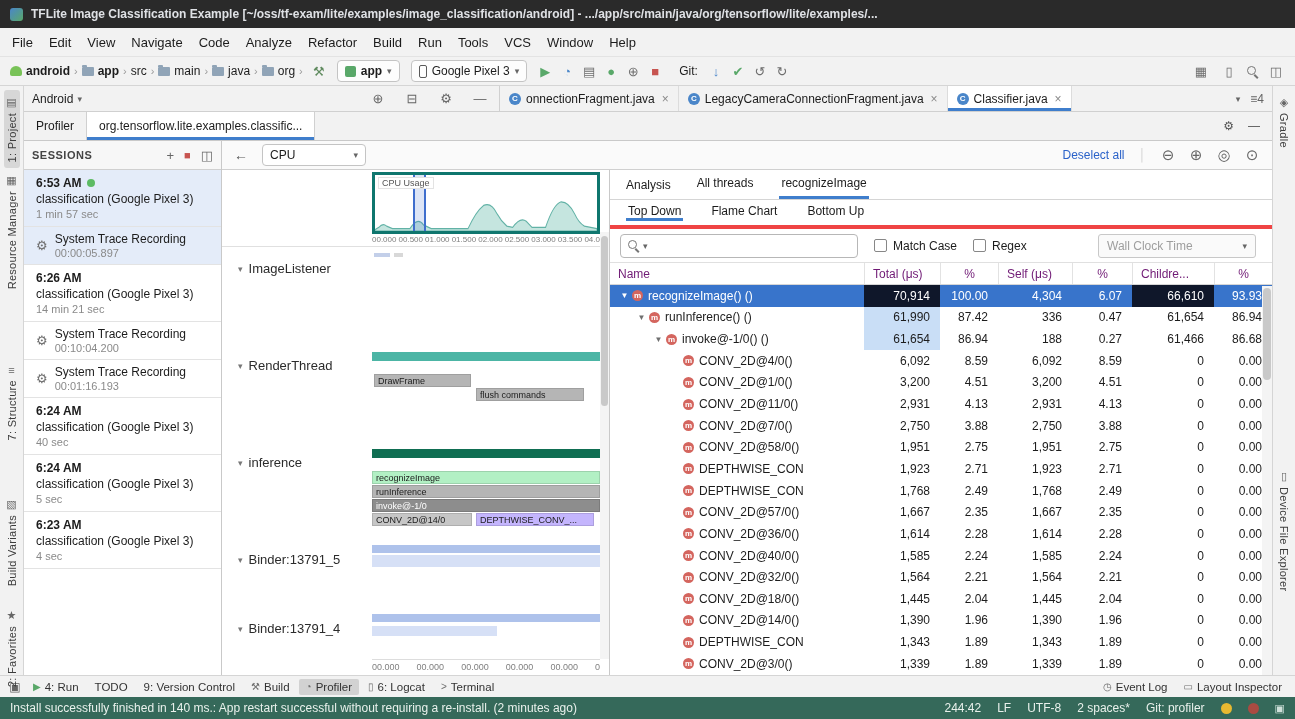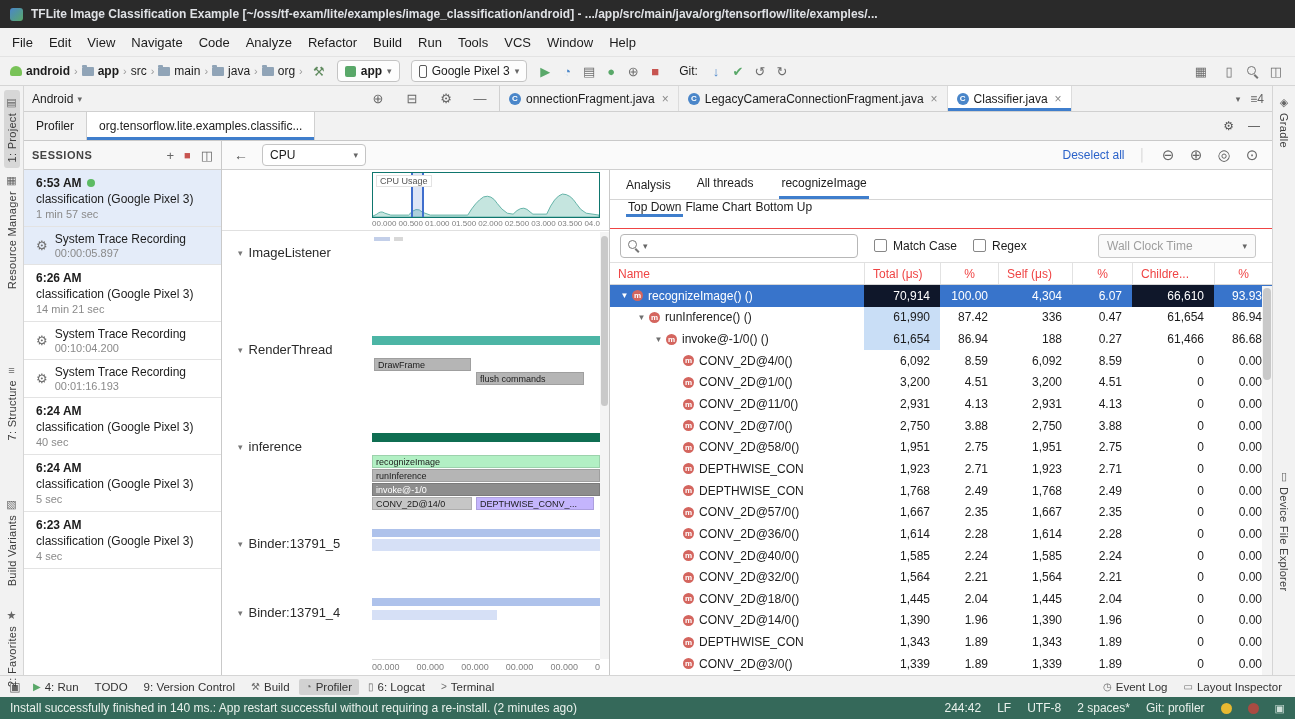--- a/index.html
+++ b/index.html
@@ -94,21 +94,21 @@
 .link{color:#2a62c9;margin-left:auto}
 .vsep{color:#d0d0d0;margin:0 6px}
 .zoomicons{display:flex;gap:12px}
 .zoomicons .tbi{width:16px;height:16px;font-size:15px}
 
 .content-row{flex:1;display:flex;min-height:0}
 
 
 .timeline{width:388px;flex:none;background:#fff;border-right:1px solid #c9c9c9;position:relative;display:flex;flex-direction:column}
 .chart-wrap{flex:none;padding-top:2px;border-bottom:1px solid #e0e0e0}
-.chart{margin-left:150px;margin-right:9px;height:46px;background:#fff;border:1px solid #0f766e;position:relative}
+.chart{margin-left:150px;margin-right:9px;height:62px;background:#fff;border:3px solid #0f766e;position:relative}
 .chart svg{position:absolute;left:0;top:0;width:100%;height:100%}
 .chart-label{position:absolute;left:3px;top:2px;font-size:9px;color:#555;background:#fff;border:1px solid #e3e3e3;padding:0 3px;z-index:2}
 .sel-band{position:absolute;left:38px;top:0;bottom:0;width:13px;background:rgba(64,110,205,.18);border-left:2px solid #3f6ecd;border-right:2px solid #3f6ecd;z-index:1}
 .chart-axis{margin-left:150px;margin-right:9px;display:flex;justify-content:space-between;font-size:8px;color:#808080;height:12px;line-height:12px;overflow:hidden}
 .threads{flex:1;position:relative;min-height:0}
 .thread{position:relative}
 .thread.t0{height:97px}.thread.t1{height:97px}.thread.t2{height:97px}.thread.t3{height:69px}.thread.t4{flex:1;height:69px}
 .tlabel{position:absolute;left:0;top:14px;width:150px;padding-left:16px;font-size:13px;color:#2b2b2b;display:flex;gap:6px;align-items:center;white-space:nowrap;overflow:hidden}
 .tarrow{font-size:9px;color:#777}
 .ttrack{position:absolute;left:150px;right:9px;top:0;bottom:0}
@@ -131,30 +131,30 @@
 .baxis{flex:none;height:16px;margin-left:150px;margin-right:9px;display:flex;justify-content:space-between;font-size:9px;color:#808080;border-top:1px solid #ddd;line-height:15px}
 .vscroll{position:absolute;right:0;top:62px;bottom:16px;width:9px;background:#f4f4f4}
 .vthumb{position:absolute;top:4px;left:1px;right:1px;height:170px;background:#c9c9c9;border-radius:4px}
 
 
 .analysis{flex:1;min-width:0;background:#fff;display:flex;flex-direction:column;position:relative}
 .an-tabs{height:30px;flex:none;display:flex;align-items:stretch;padding:0 16px;border-bottom:1px solid #d5d5d5;gap:24px}
 .an-title{font-weight:normal;display:flex;align-items:center}
 .an-tab{display:flex;align-items:center;padding:0 2px;border-bottom:3px solid transparent}
 .an-tab.selected{border-color:#3f7ecc}
-.an-subtabs{height:29px;flex:none;display:flex;align-items:flex-start;padding:0 16px;border-bottom:1px solid #ef4444;}
+.an-subtabs{height:29px;flex:none;display:flex;align-items:center;padding:0 16px;border-bottom:4px solid #ef4444;gap:26px}
 .sub{display:flex;align-items:center;padding:0 2px;border-bottom:3px solid transparent}
 .sub.selected{border-color:#3f7ecc}
 .an-filter{height:34px;flex:none;display:flex;align-items:center;padding:0 10px;gap:16px;border-bottom:1px solid #e0e0e0}
 .searchbox{width:238px;height:24px;border:1px solid #b7b7b7;border-radius:4px;background:#fff;display:flex;align-items:center;padding:0 6px;gap:3px}
 .searchbox input{flex:1;border:none;outline:none;font:12px "Liberation Sans",sans-serif;min-width:0;background:transparent}
 .cb{display:flex;align-items:center;gap:6px}
 .cbbox{width:13px;height:13px;border:1px solid #878787;border-radius:2px;background:#fff;display:inline-block}
 .wallclock{margin-left:auto;margin-right:6px;width:158px;height:24px;border:1px solid #c8c8c8;border-radius:3px;background:#fafafa;color:#9e9e9e;display:flex;align-items:center;justify-content:space-between;padding:0 8px}
-.thead{height:22px;flex:none;display:flex;align-items:stretch;border-bottom:1px solid #d6d6d6;color:#ef4444}
+.thead{height:22px;flex:none;display:flex;align-items:stretch;border-bottom:1px solid #d6d6d6;color:#701a75}
 .thead .tc{display:flex;align-items:center;padding:0 8px;border-left:1px solid #e2e2e2;white-space:nowrap;overflow:hidden}
 .thead .tc:first-child{border-left:none}
 .tc.c-name{flex:1;min-width:0}
 .c-total{width:76px;flex:none}.c-p1{width:58px;flex:none}.c-self{width:74px;flex:none}
 .c-p2{width:60px;flex:none}.c-child{width:82px;flex:none}.c-p3{width:58px;flex:none}
 .thead .cpct{justify-content:center}
 .tbody{flex:1;overflow:hidden;display:flex;flex-direction:column}
 .trow{flex:0 0 21.65px;height:21.65px;display:flex;align-items:center}
 .trow .tc{height:100%;display:flex;align-items:center}
 .trow .num{justify-content:flex-end;padding-right:10px;white-space:nowrap}

